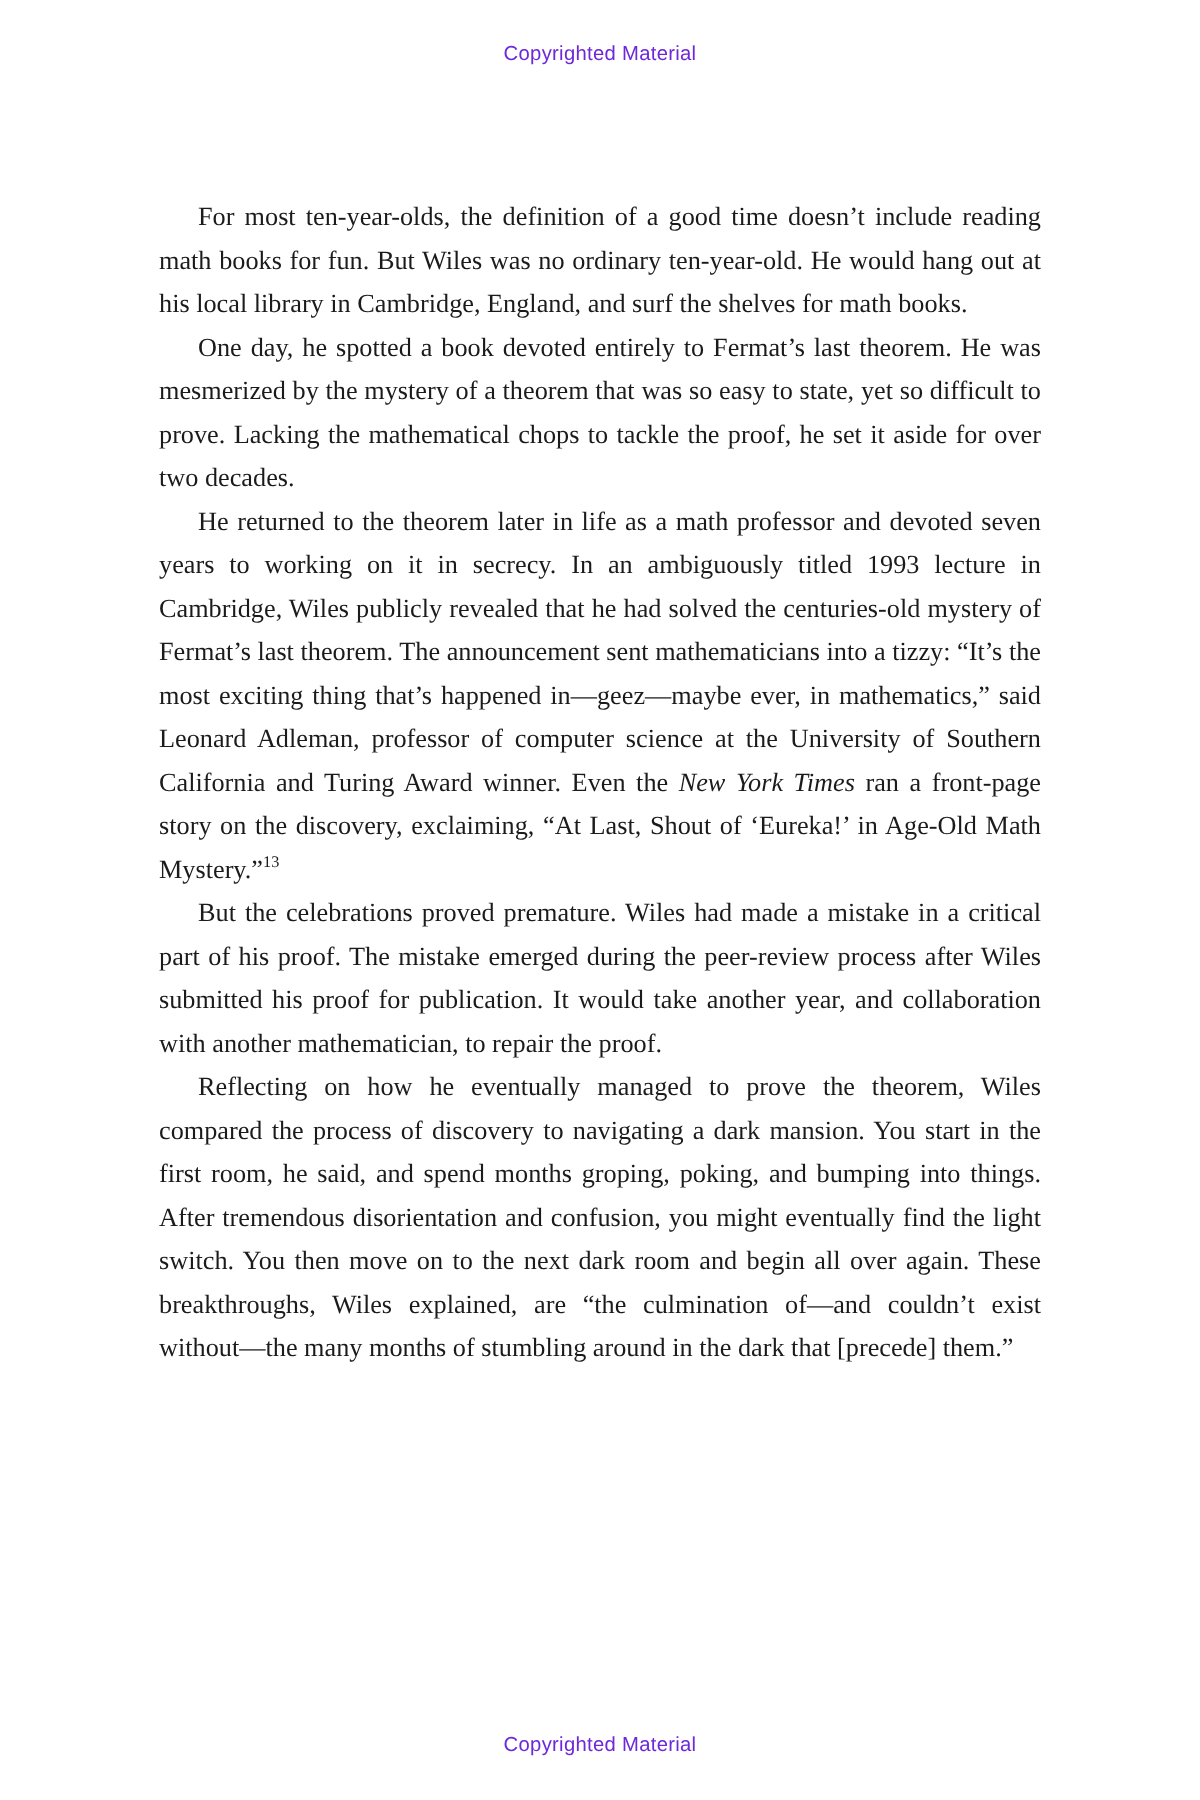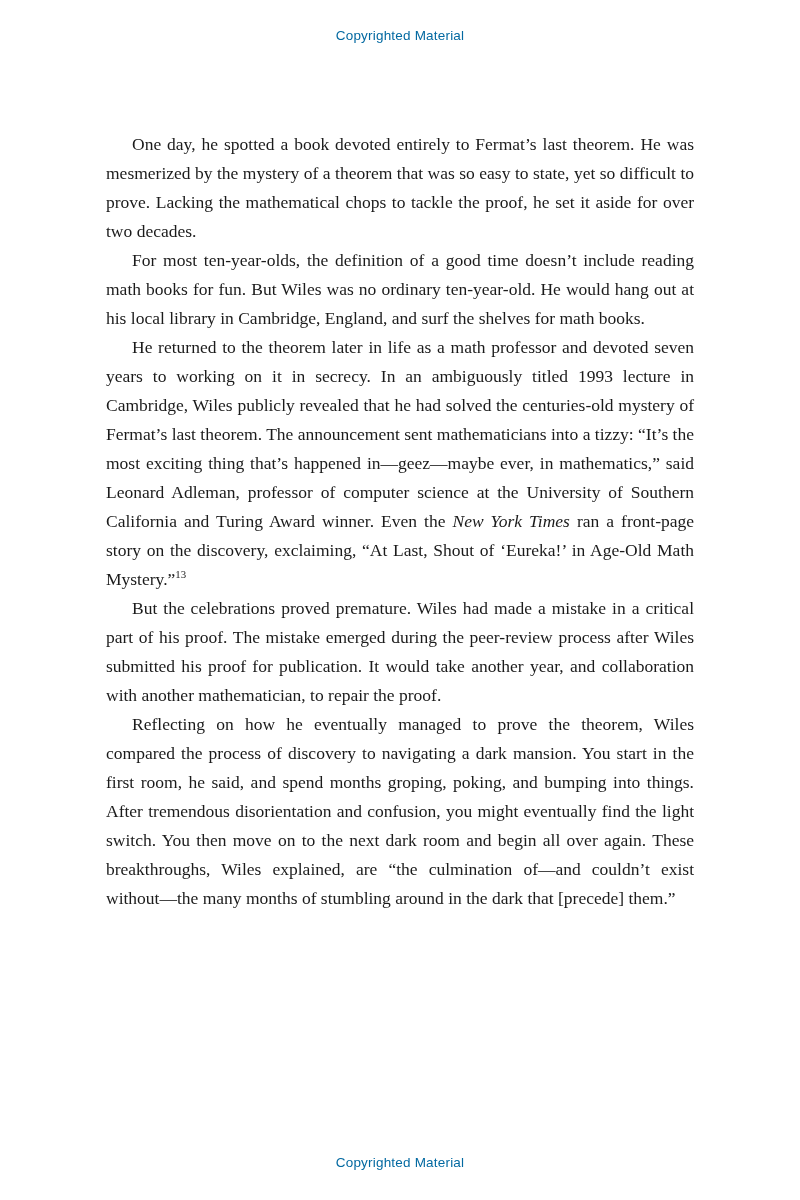--- a/index.html
+++ b/index.html
@@ -17,21 +17,21 @@
     color: #1b1b1b;
   }
   .copyright-band {
     position: absolute;
     left: 0;
     width: 100%;
     text-align: center;
     font-family: "Liberation Sans", sans-serif;
     font-size: 13.5px;
     letter-spacing: 0.2px;
-    color: #0369a1;
+    color: #6d28d9;
   }
   .copyright-top { top: 28px; }
   .copyright-bottom { top: 1155px; }
   .running-head {
     position: absolute;
     top: 80px;
     left: 0;
     width: 100%;
     text-align: center;
     font-family: "Liberation Serif", serif;
@@ -72,22 +72,22 @@
 </style>
 </head>
 <body>
 
 <div class="page">
 
   <div class="copyright-band copyright-top">Copyrighted Material</div>
 
 
   <div class="body-text">
+      <p class="para"><span>For most ten-year-olds, the definition of a good time doesn’t include reading math books for fun. But Wiles was no ordinary ten-year-old. He would hang out at his local library in Cambridge, England, and surf the shelves for math books.</span></p>
       <p class="para"><span>One day, he spotted a book devoted entirely to Fermat’s last theorem. He was mesmerized by the mystery of a theorem that was so easy to state, yet so difficult to prove. Lacking the mathematical chops to tackle the proof, he set it aside for over two decades.</span></p>
-      <p class="para"><span>For most ten-year-olds, the definition of a good time doesn’t include reading math books for fun. But Wiles was no ordinary ten-year-old. He would hang out at his local library in Cambridge, England, and surf the shelves for math books.</span></p>
       <p class="para"><span>He returned to the theorem later in life as a math professor and devoted seven years to working on it in secrecy. In an ambiguously titled 1993 lecture in Cambridge, Wiles publicly revealed that he had solved the centuries-old mystery of Fermat’s last theorem. The announcement sent mathematicians into a tizzy: “It’s the most exciting thing that’s happened in—geez—maybe ever, in mathematics,” said Leonard Adleman, professor of computer science at the University of Southern California and Turing Award winner. Even the </span><span class="italic">New York Times</span><span> ran a front-page story on the discovery, exclaiming, “At Last, Shout of ‘Eureka!’ in Age-Old Math Mystery.”</span><sup>13</sup></p>
       <p class="para"><span>But the celebrations proved premature. Wiles had made a mistake in a critical part of his proof. The mistake emerged during the peer-review process after Wiles submitted his proof for publication. It would take another year, and collaboration with another mathematician, to repair the proof.</span></p>
       <p class="para"><span>Reflecting on how he eventually managed to prove the theorem, Wiles compared the process of discovery to navigating a dark mansion. You start in the first room, he said, and spend months groping, poking, and bumping into things. After tremendous disorientation and confusion, you might eventually find the light switch. You then move on to the next dark room and begin all over again. These breakthroughs, Wiles explained, are “the culmination of—and couldn’t exist without—the many months of stumbling around in the dark that [precede] them.”</span></p>
     </div>
 
 
   <div class="copyright-band copyright-bottom">Copyrighted Material</div>
 
 </div>
 

